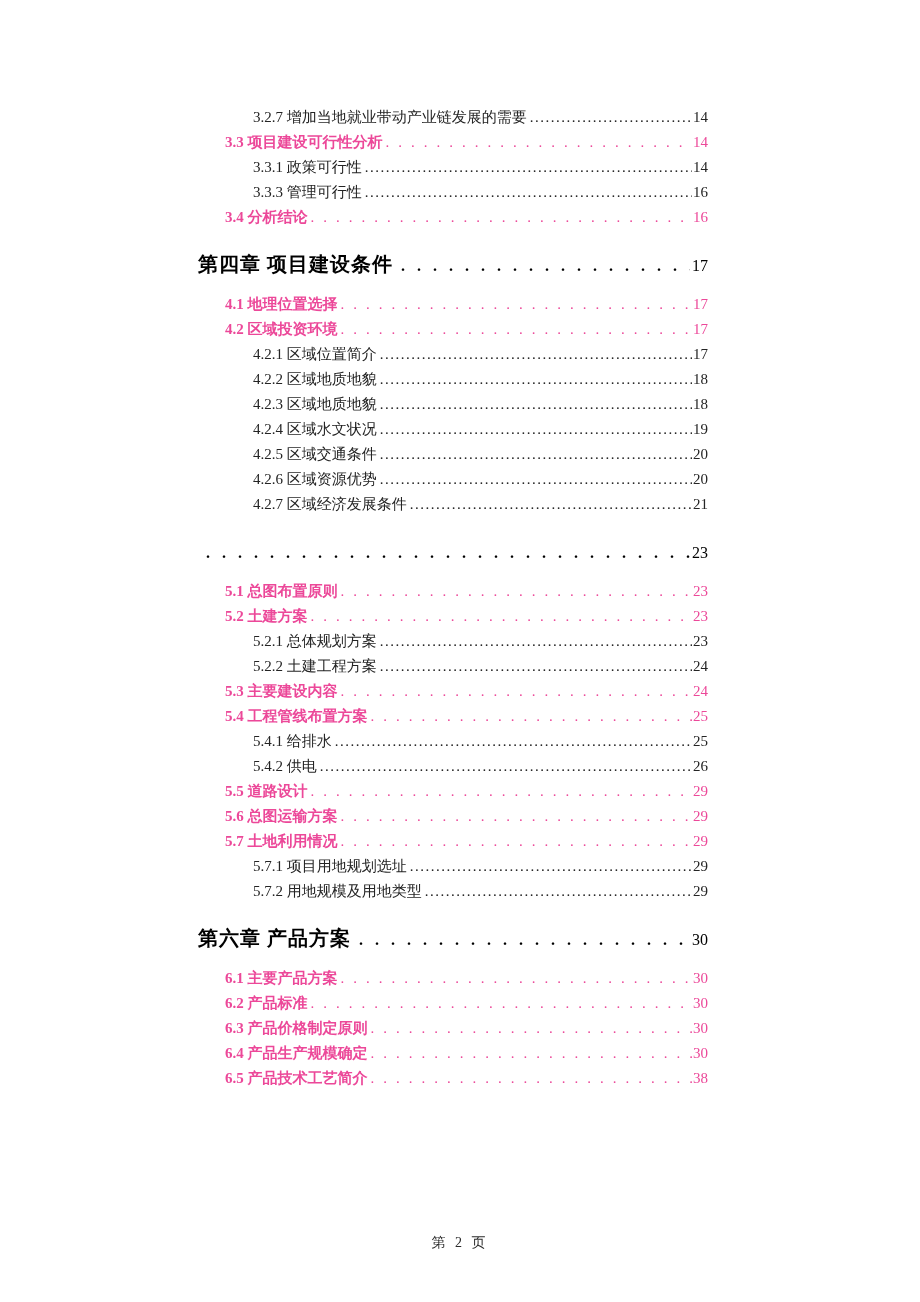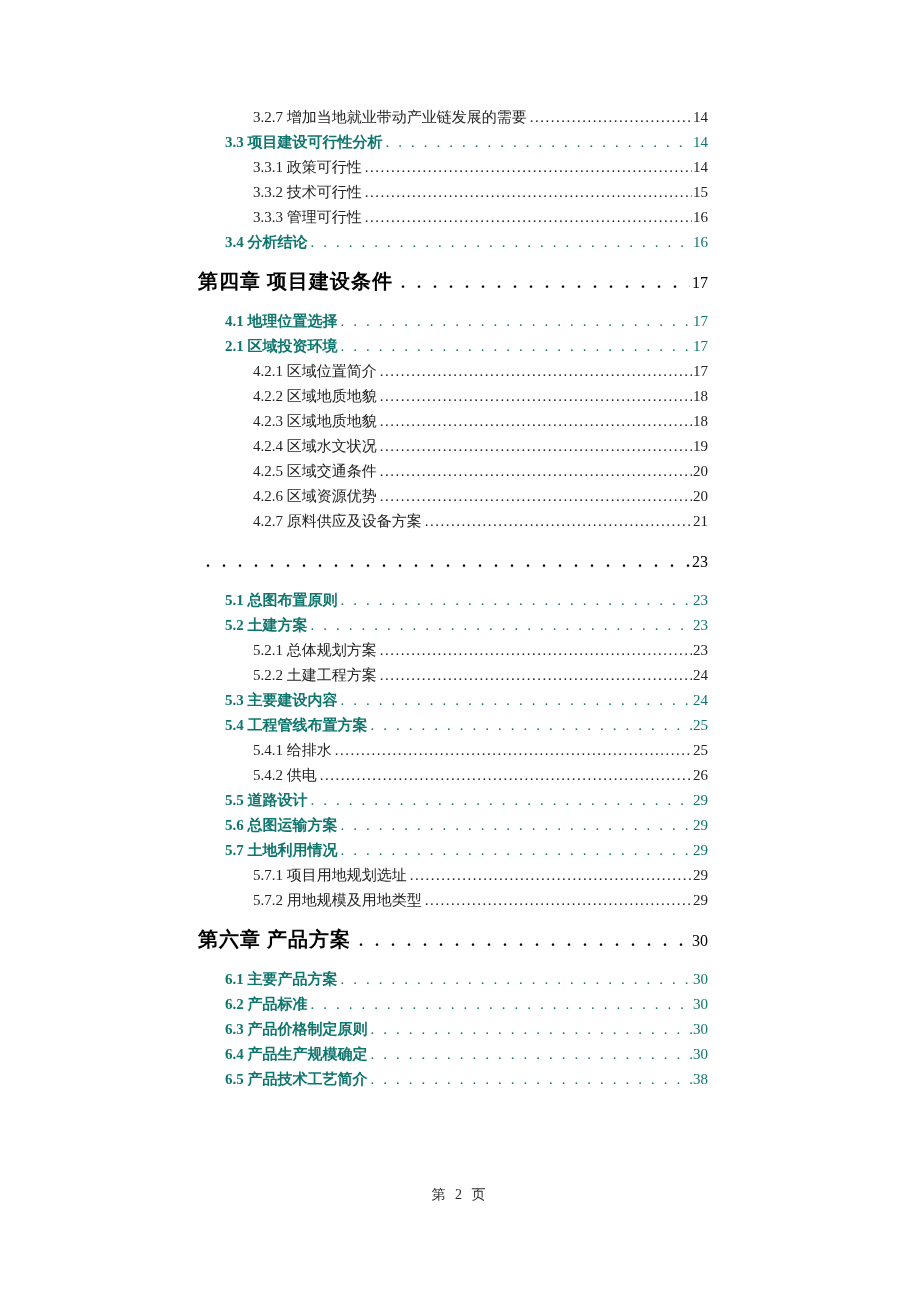--- a/index.html
+++ b/index.html
@@ -33,62 +33,62 @@
     margin: 0 1px 0 3px;
   }
   .row .leader::after {
     content: "........................................................................................................................................................................................................";
   }
   .row .pagenum { white-space: nowrap; text-align: right; }
 
   
   .row.chapter {
     line-height: 36px;
-    margin-top: 8px;
+    margin-top: 16px;
     margin-bottom: 8px;
     font-size: 20px;
     font-weight: bold;
     color: #000000;
     letter-spacing: 1px;
   }
   .row.chapter .leader { margin: 0 2px 0 8px; }
   .row.chapter .leader::after {
     letter-spacing: 12px;
     font-size: 16px;
   }
   .row.chapter .pagenum {
     font-size: 16px;
     font-weight: normal;
     letter-spacing: 0;
   }
 
   
   .row.section {
     font-weight: bold;
-    color: #0f766e;
+    color: #ec4899;
     padding-left: 27px;
   }
   .row.section .leader::after {
     font-weight: normal;
     letter-spacing: 9px;
   }
   .row.section .pagenum { font-weight: normal; }
 
   
   .row.subsection {
     padding-left: 55px;
     color: #242424;
   }
   .row.subsection .leader::after { letter-spacing: 1.5px; }
 
   
   .footer {
     position: absolute;
     left: 0;
-    top: 1186px;
+    top: 1234px;
     width: 100%;
     text-align: center;
     font-size: 14px;
     color: #2a2a2a;
     letter-spacing: 3px;
   }
 </style>
 </head>
 <body>
 
@@ -105,25 +105,20 @@
     <span class="leader"></span>
     <span class="pagenum">14</span>
   </div>
 
   <div class="row subsection">
     <span class="label">3.3.1 政策可行性</span>
     <span class="leader"></span>
     <span class="pagenum">14</span>
   </div>
 
-  <div class="row subsection">
-    <span class="label">3.3.2 技术可行性</span>
-    <span class="leader"></span>
-    <span class="pagenum">15</span>
-  </div>
 
   <div class="row subsection">
     <span class="label">3.3.3 管理可行性</span>
     <span class="leader"></span>
     <span class="pagenum">16</span>
   </div>
 
   <div class="row section">
     <span class="label">3.4 分析结论</span>
     <span class="leader"></span>
@@ -136,21 +131,21 @@
     <span class="pagenum">17</span>
   </div>
 
   <div class="row section">
     <span class="label">4.1 地理位置选择</span>
     <span class="leader"></span>
     <span class="pagenum">17</span>
   </div>
 
   <div class="row section">
-    <span class="label">2.1 区域投资环境</span>
+    <span class="label">4.2 区域投资环境</span>
     <span class="leader"></span>
     <span class="pagenum">17</span>
   </div>
 
   <div class="row subsection">
     <span class="label">4.2.1 区域位置简介</span>
     <span class="leader"></span>
     <span class="pagenum">17</span>
   </div>
 
@@ -178,21 +173,21 @@
     <span class="pagenum">20</span>
   </div>
 
   <div class="row subsection">
     <span class="label">4.2.6 区域资源优势</span>
     <span class="leader"></span>
     <span class="pagenum">20</span>
   </div>
 
   <div class="row subsection">
-    <span class="label">4.2.7 原料供应及设备方案</span>
+    <span class="label">4.2.7 区域经济发展条件</span>
     <span class="leader"></span>
     <span class="pagenum">21</span>
   </div>
 
   <div class="row chapter">
     <span class="leader"></span>
     <span class="pagenum">23</span>
   </div>
 
   <div class="row section">

